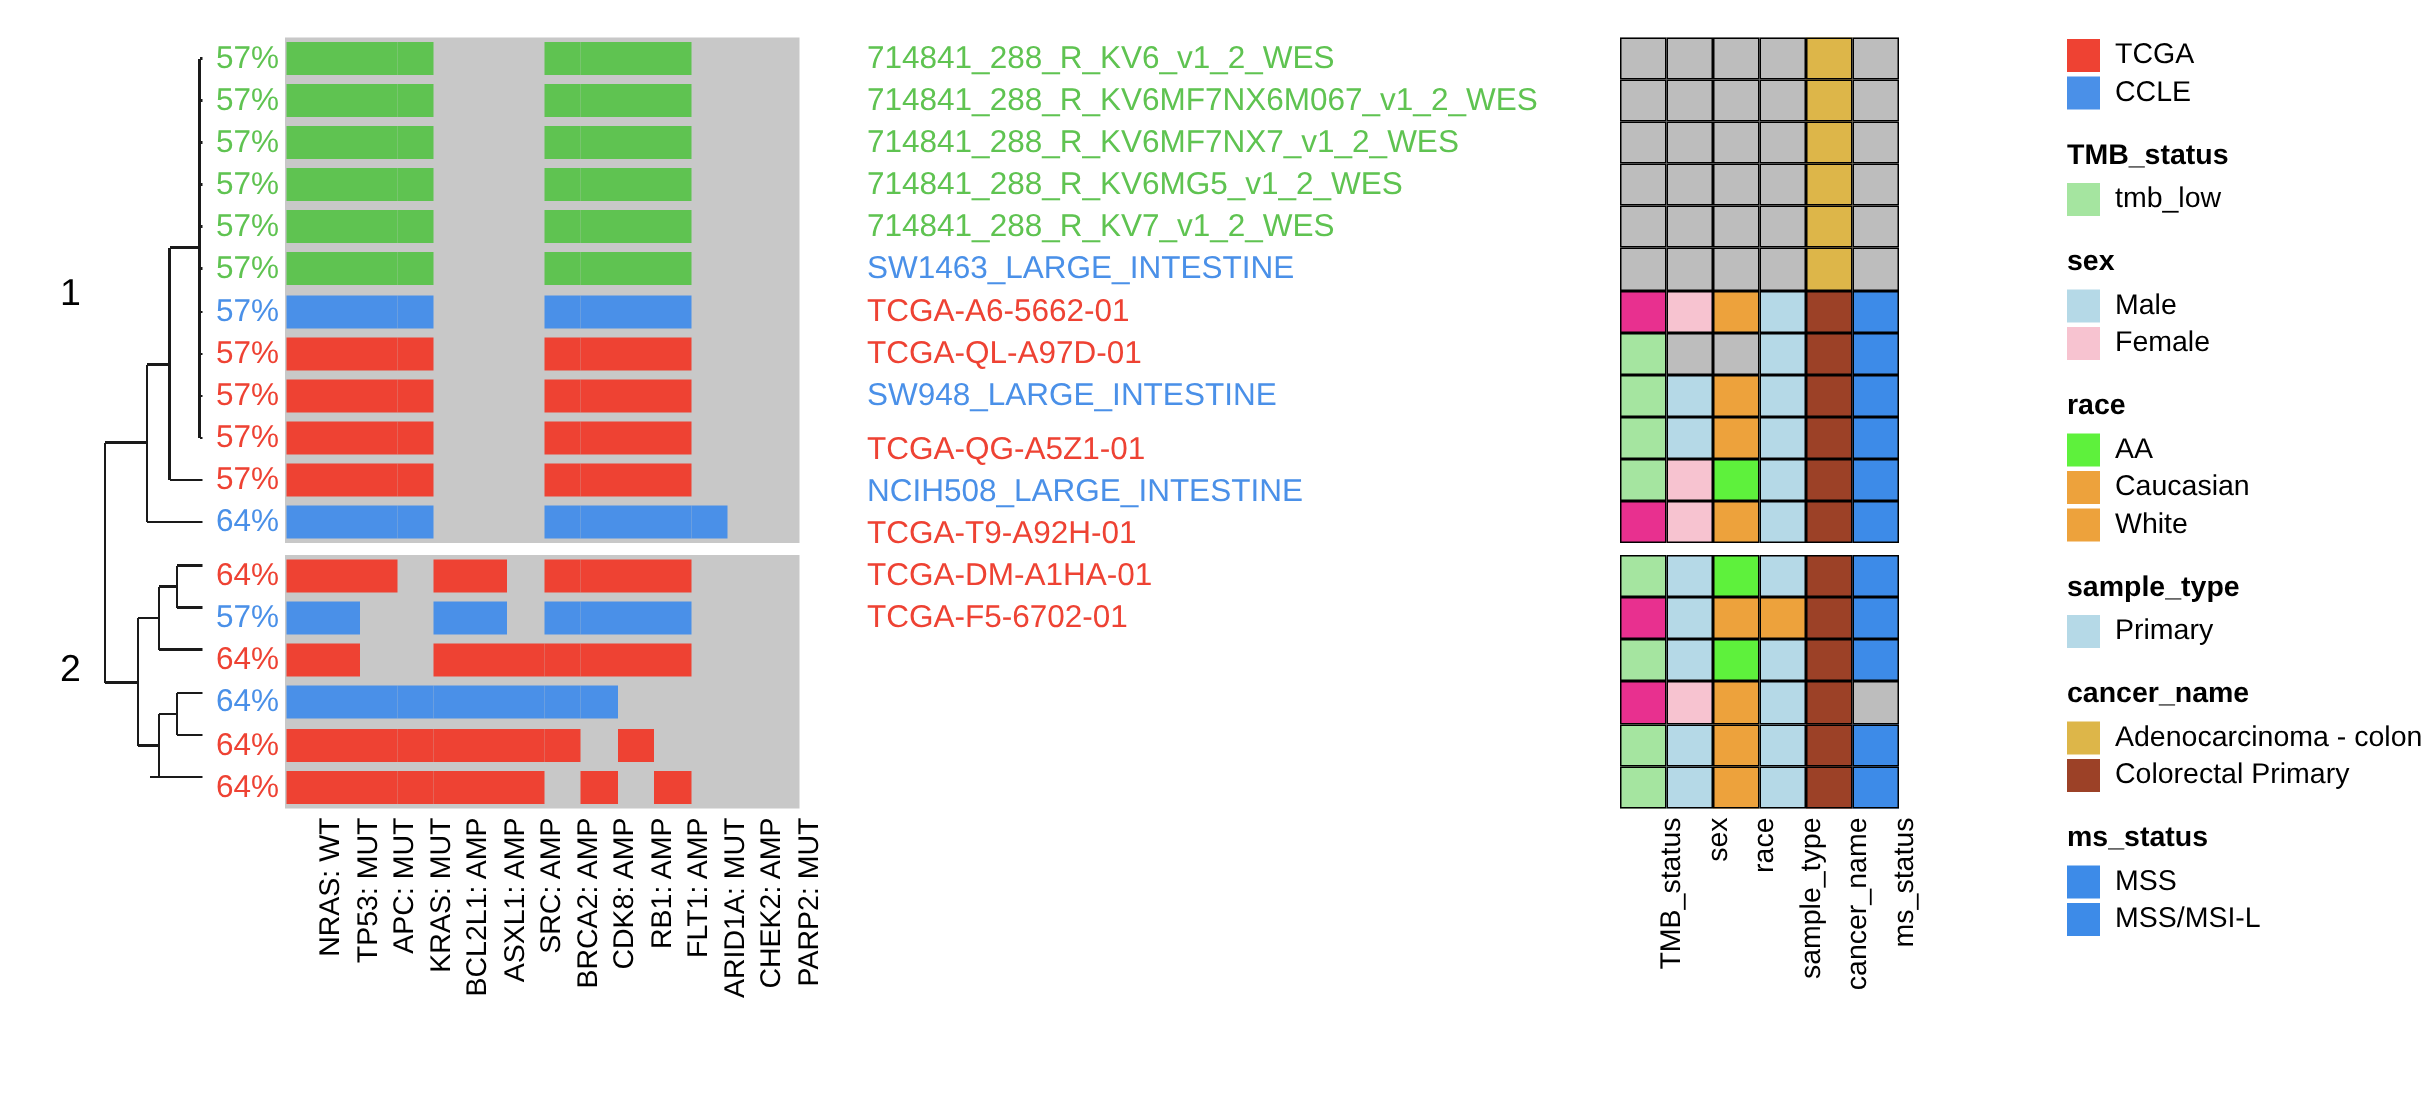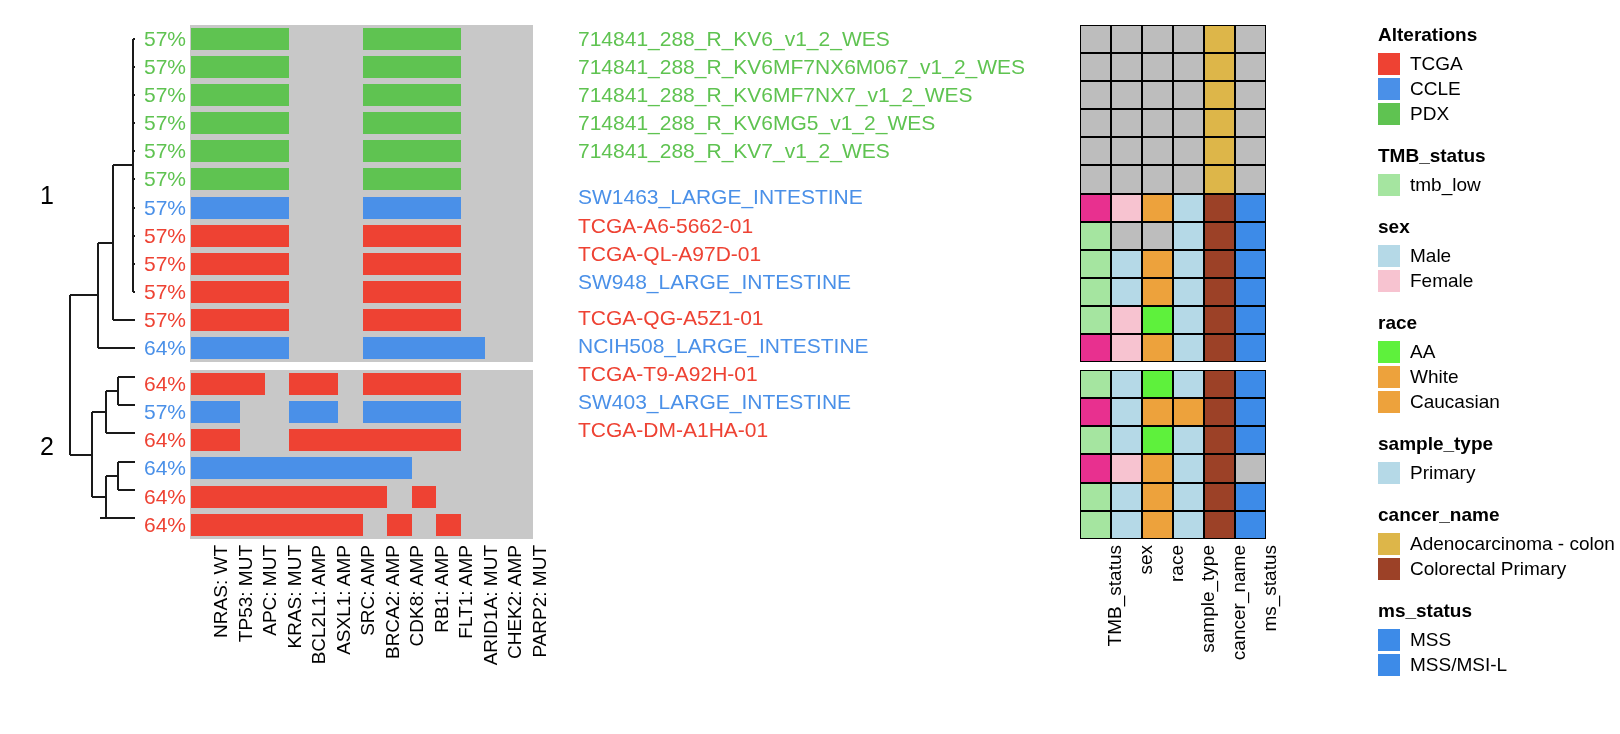--- a/index.html
+++ b/index.html
@@ -326,29 +326,29 @@
         </div>
       </div>
     </div>
 
   <div class="abs" id="sample-labels">
       <div class="slabel" style="color: rgb(95, 195, 81);">714841_288_R_KV6_v1_2_WES</div>
       <div class="slabel" style="color: rgb(95, 195, 81);">714841_288_R_KV6MF7NX6M067_v1_2_WES</div>
       <div class="slabel" style="color: rgb(95, 195, 81);">714841_288_R_KV6MF7NX7_v1_2_WES</div>
       <div class="slabel" style="color: rgb(95, 195, 81);">714841_288_R_KV6MG5_v1_2_WES</div>
       <div class="slabel" style="color: rgb(95, 195, 81);">714841_288_R_KV7_v1_2_WES</div>
-      <div class="slabel" style="color: rgb(74, 144, 232); margin-top: 18px;">SW1463_LARGE_INTESTINE</div>
+      <div class="slabel" style="color: rgb(74, 144, 232);">SW1463_LARGE_INTESTINE</div>
       <div class="slabel" style="color: rgb(238, 66, 51);">TCGA-A6-5662-01</div>
       <div class="slabel" style="color: rgb(238, 66, 51);">TCGA-QL-A97D-01</div>
       <div class="slabel" style="color: rgb(74, 144, 232);">SW948_LARGE_INTESTINE</div>
       <div class="slabel gap" style="color: rgb(238, 66, 51);">TCGA-QG-A5Z1-01</div>
       <div class="slabel" style="color: rgb(74, 144, 232);">NCIH508_LARGE_INTESTINE</div>
       <div class="slabel" style="color: rgb(238, 66, 51);">TCGA-T9-A92H-01</div>
-      <div class="slabel" style="color: rgb(74, 144, 232);">SW403_LARGE_INTESTINE</div>
       <div class="slabel" style="color: rgb(238, 66, 51);">TCGA-DM-A1HA-01</div>
+      <div class="slabel" style="color: rgb(238, 66, 51);">TCGA-F5-6702-01</div>
     </div>
 
   <div class="abs" id="gene-labels">
       <div class="glabel" style="left: 20px;">NRAS: WT</div>
       <div class="glabel" style="left: 44.5px;">TP53: MUT</div>
       <div class="glabel" style="left: 69px;">APC: MUT</div>
       <div class="glabel" style="left: 93.5px;">KRAS: MUT</div>
       <div class="glabel" style="left: 118px;">BCL2L1: AMP</div>
       <div class="glabel" style="left: 142.5px;">ASXL1: AMP</div>
       <div class="glabel" style="left: 167px;">SRC: AMP</div>
@@ -511,33 +511,28 @@
       <div class="alabel" style="left: 24px;">TMB_status</div>
       <div class="alabel" style="left: 55px;">sex</div>
       <div class="alabel" style="left: 86px;">race</div>
       <div class="alabel" style="left: 117px;">sample_type</div>
       <div class="alabel" style="left: 148px;">cancer_name</div>
       <div class="alabel" style="left: 179px;">ms_status</div>
     </div>
 
   <div class="abs" id="legends">
       <div class="leg-group">
-        <div class="leg-title">Alterations</div>
         <div class="leg-item">
           <span class="leg-swatch" style="background: rgb(238, 66, 51);"></span>
           <span class="leg-label">TCGA</span>
         </div>
         <div class="leg-item">
           <span class="leg-swatch" style="background: rgb(74, 144, 232);"></span>
           <span class="leg-label">CCLE</span>
         </div>
-        <div class="leg-item">
-          <span class="leg-swatch" style="background: rgb(95, 195, 81);"></span>
-          <span class="leg-label">PDX</span>
-        </div>
       </div>
       <div class="leg-group">
         <div class="leg-title">TMB_status</div>
         <div class="leg-item">
           <span class="leg-swatch" style="background: rgb(165, 229, 160);"></span>
           <span class="leg-label">tmb_low</span>
         </div>
       </div>
       <div class="leg-group">
         <div class="leg-title">sex</div>
@@ -551,25 +546,25 @@
         </div>
       </div>
       <div class="leg-group">
         <div class="leg-title">race</div>
         <div class="leg-item">
           <span class="leg-swatch" style="background: rgb(94, 241, 60);"></span>
           <span class="leg-label">AA</span>
         </div>
         <div class="leg-item">
           <span class="leg-swatch" style="background: rgb(237, 162, 60);"></span>
+          <span class="leg-label">Caucasian</span>
+        </div>
+        <div class="leg-item">
+          <span class="leg-swatch" style="background: rgb(237, 162, 60);"></span>
           <span class="leg-label">White</span>
-        </div>
-        <div class="leg-item">
-          <span class="leg-swatch" style="background: rgb(237, 162, 60);"></span>
-          <span class="leg-label">Caucasian</span>
         </div>
       </div>
       <div class="leg-group">
         <div class="leg-title">sample_type</div>
         <div class="leg-item">
           <span class="leg-swatch" style="background: rgb(181, 217, 231);"></span>
           <span class="leg-label">Primary</span>
         </div>
       </div>
       <div class="leg-group">

